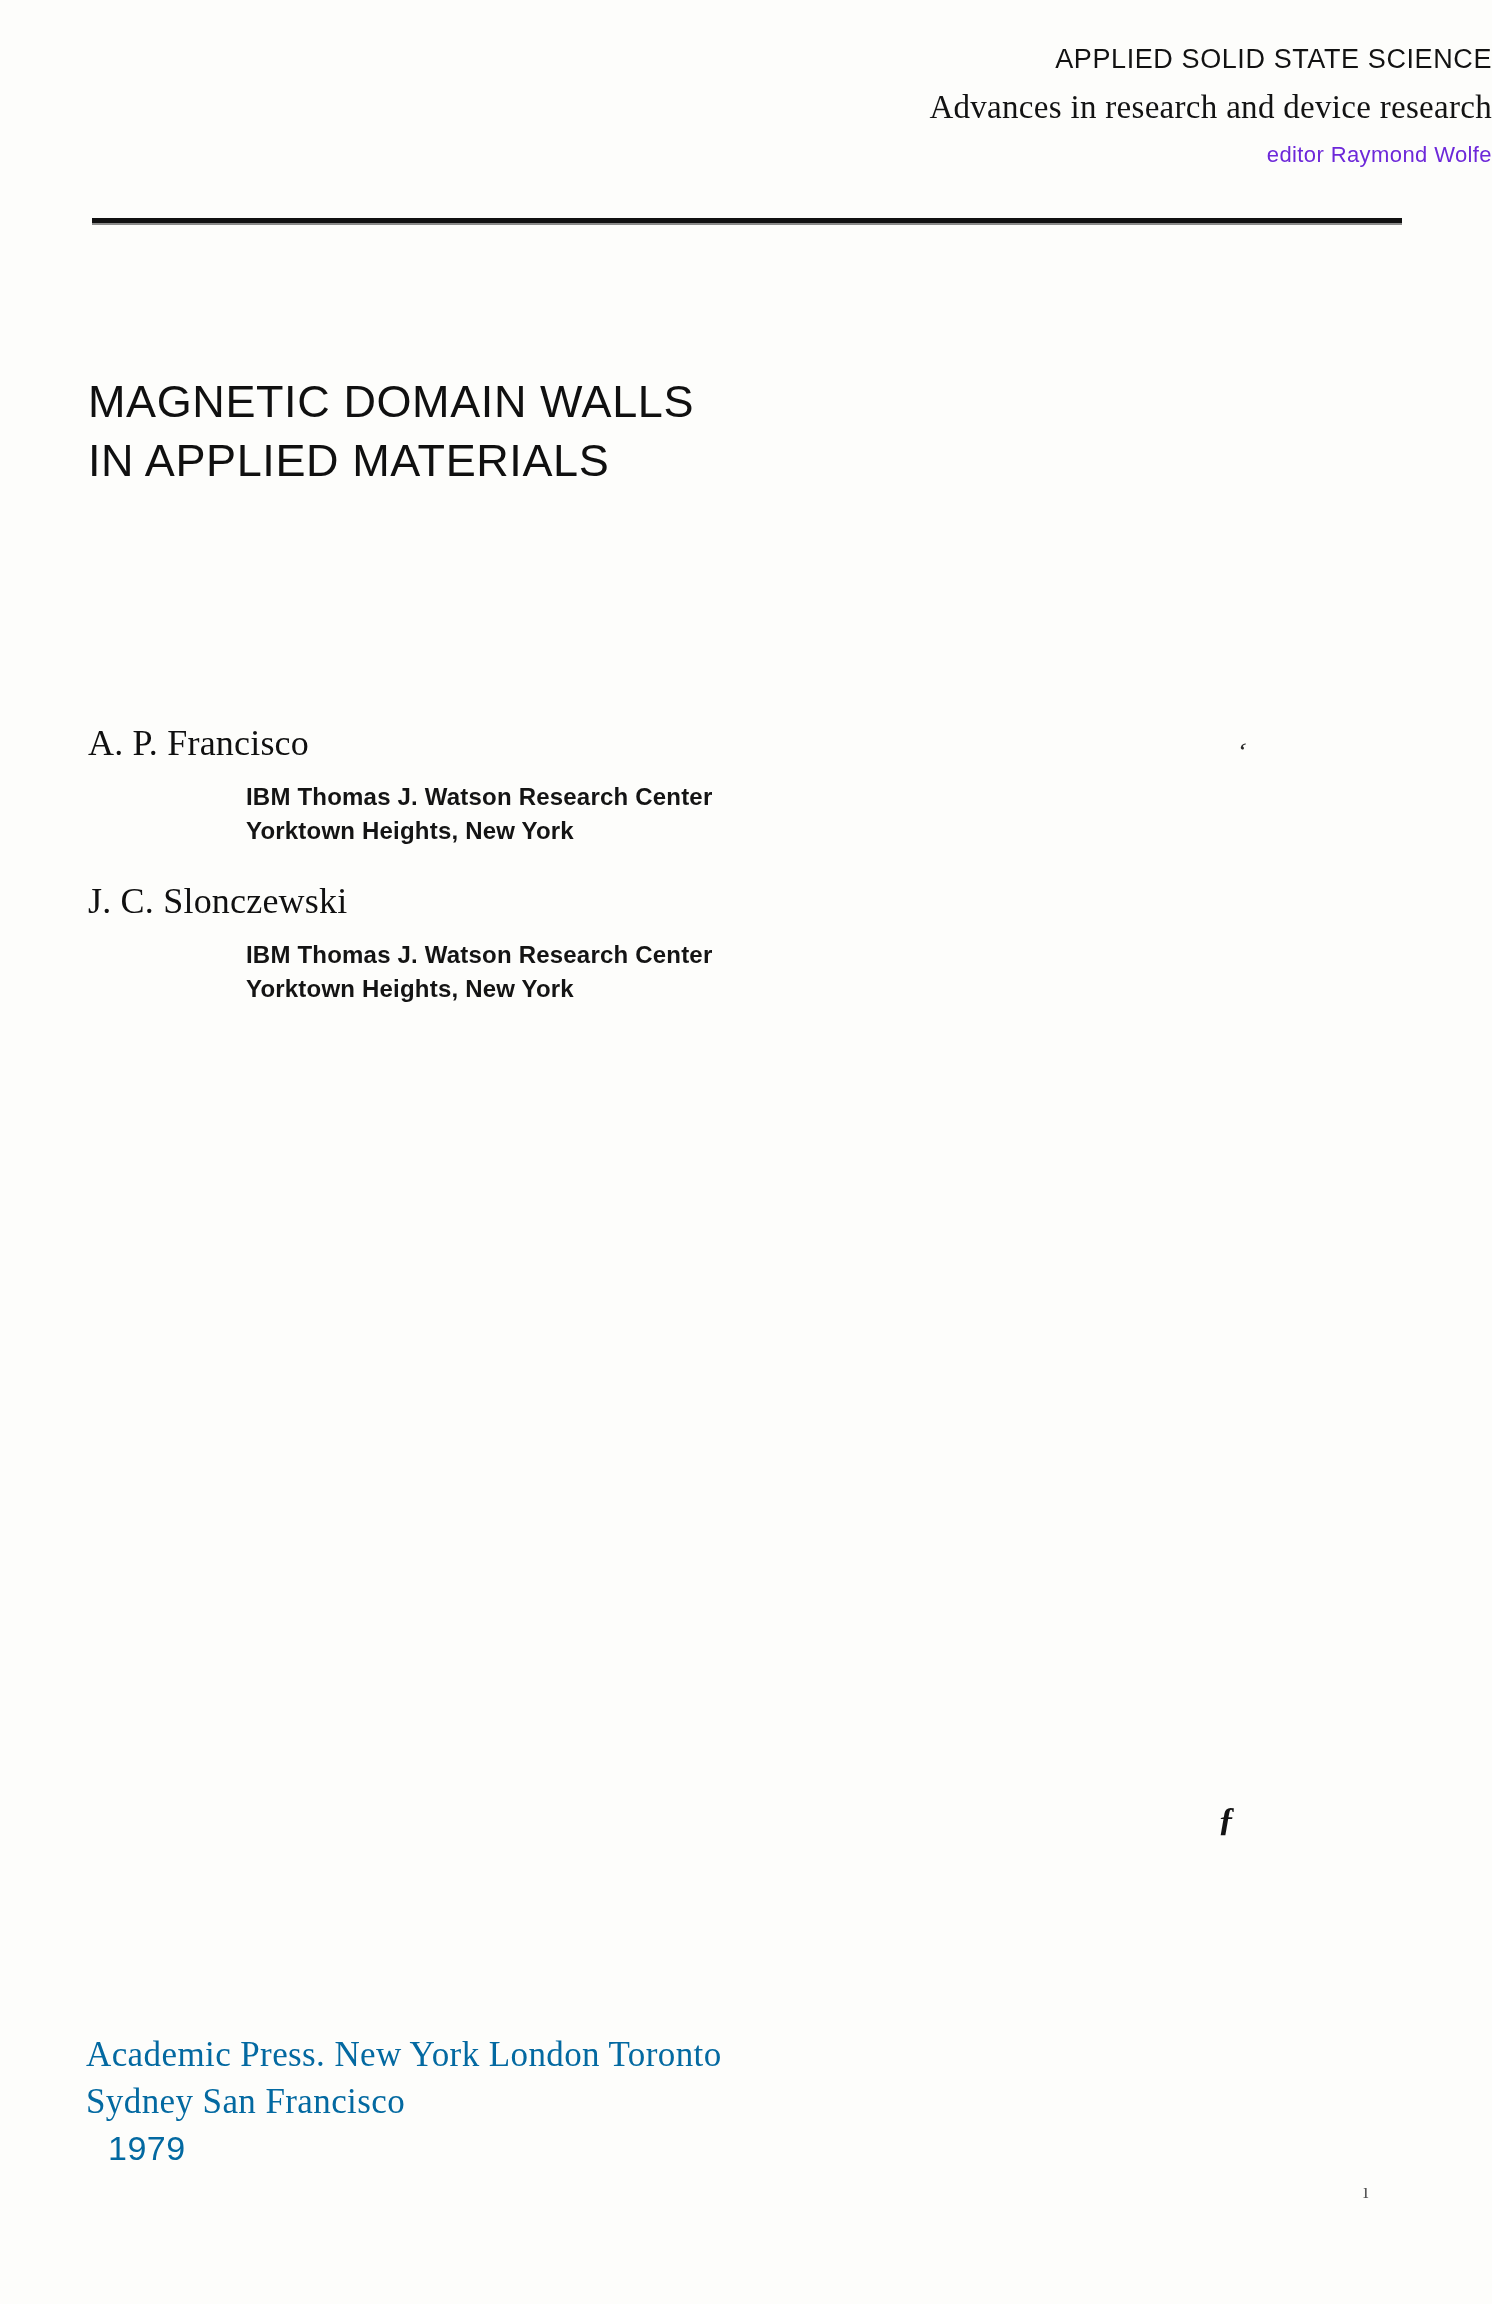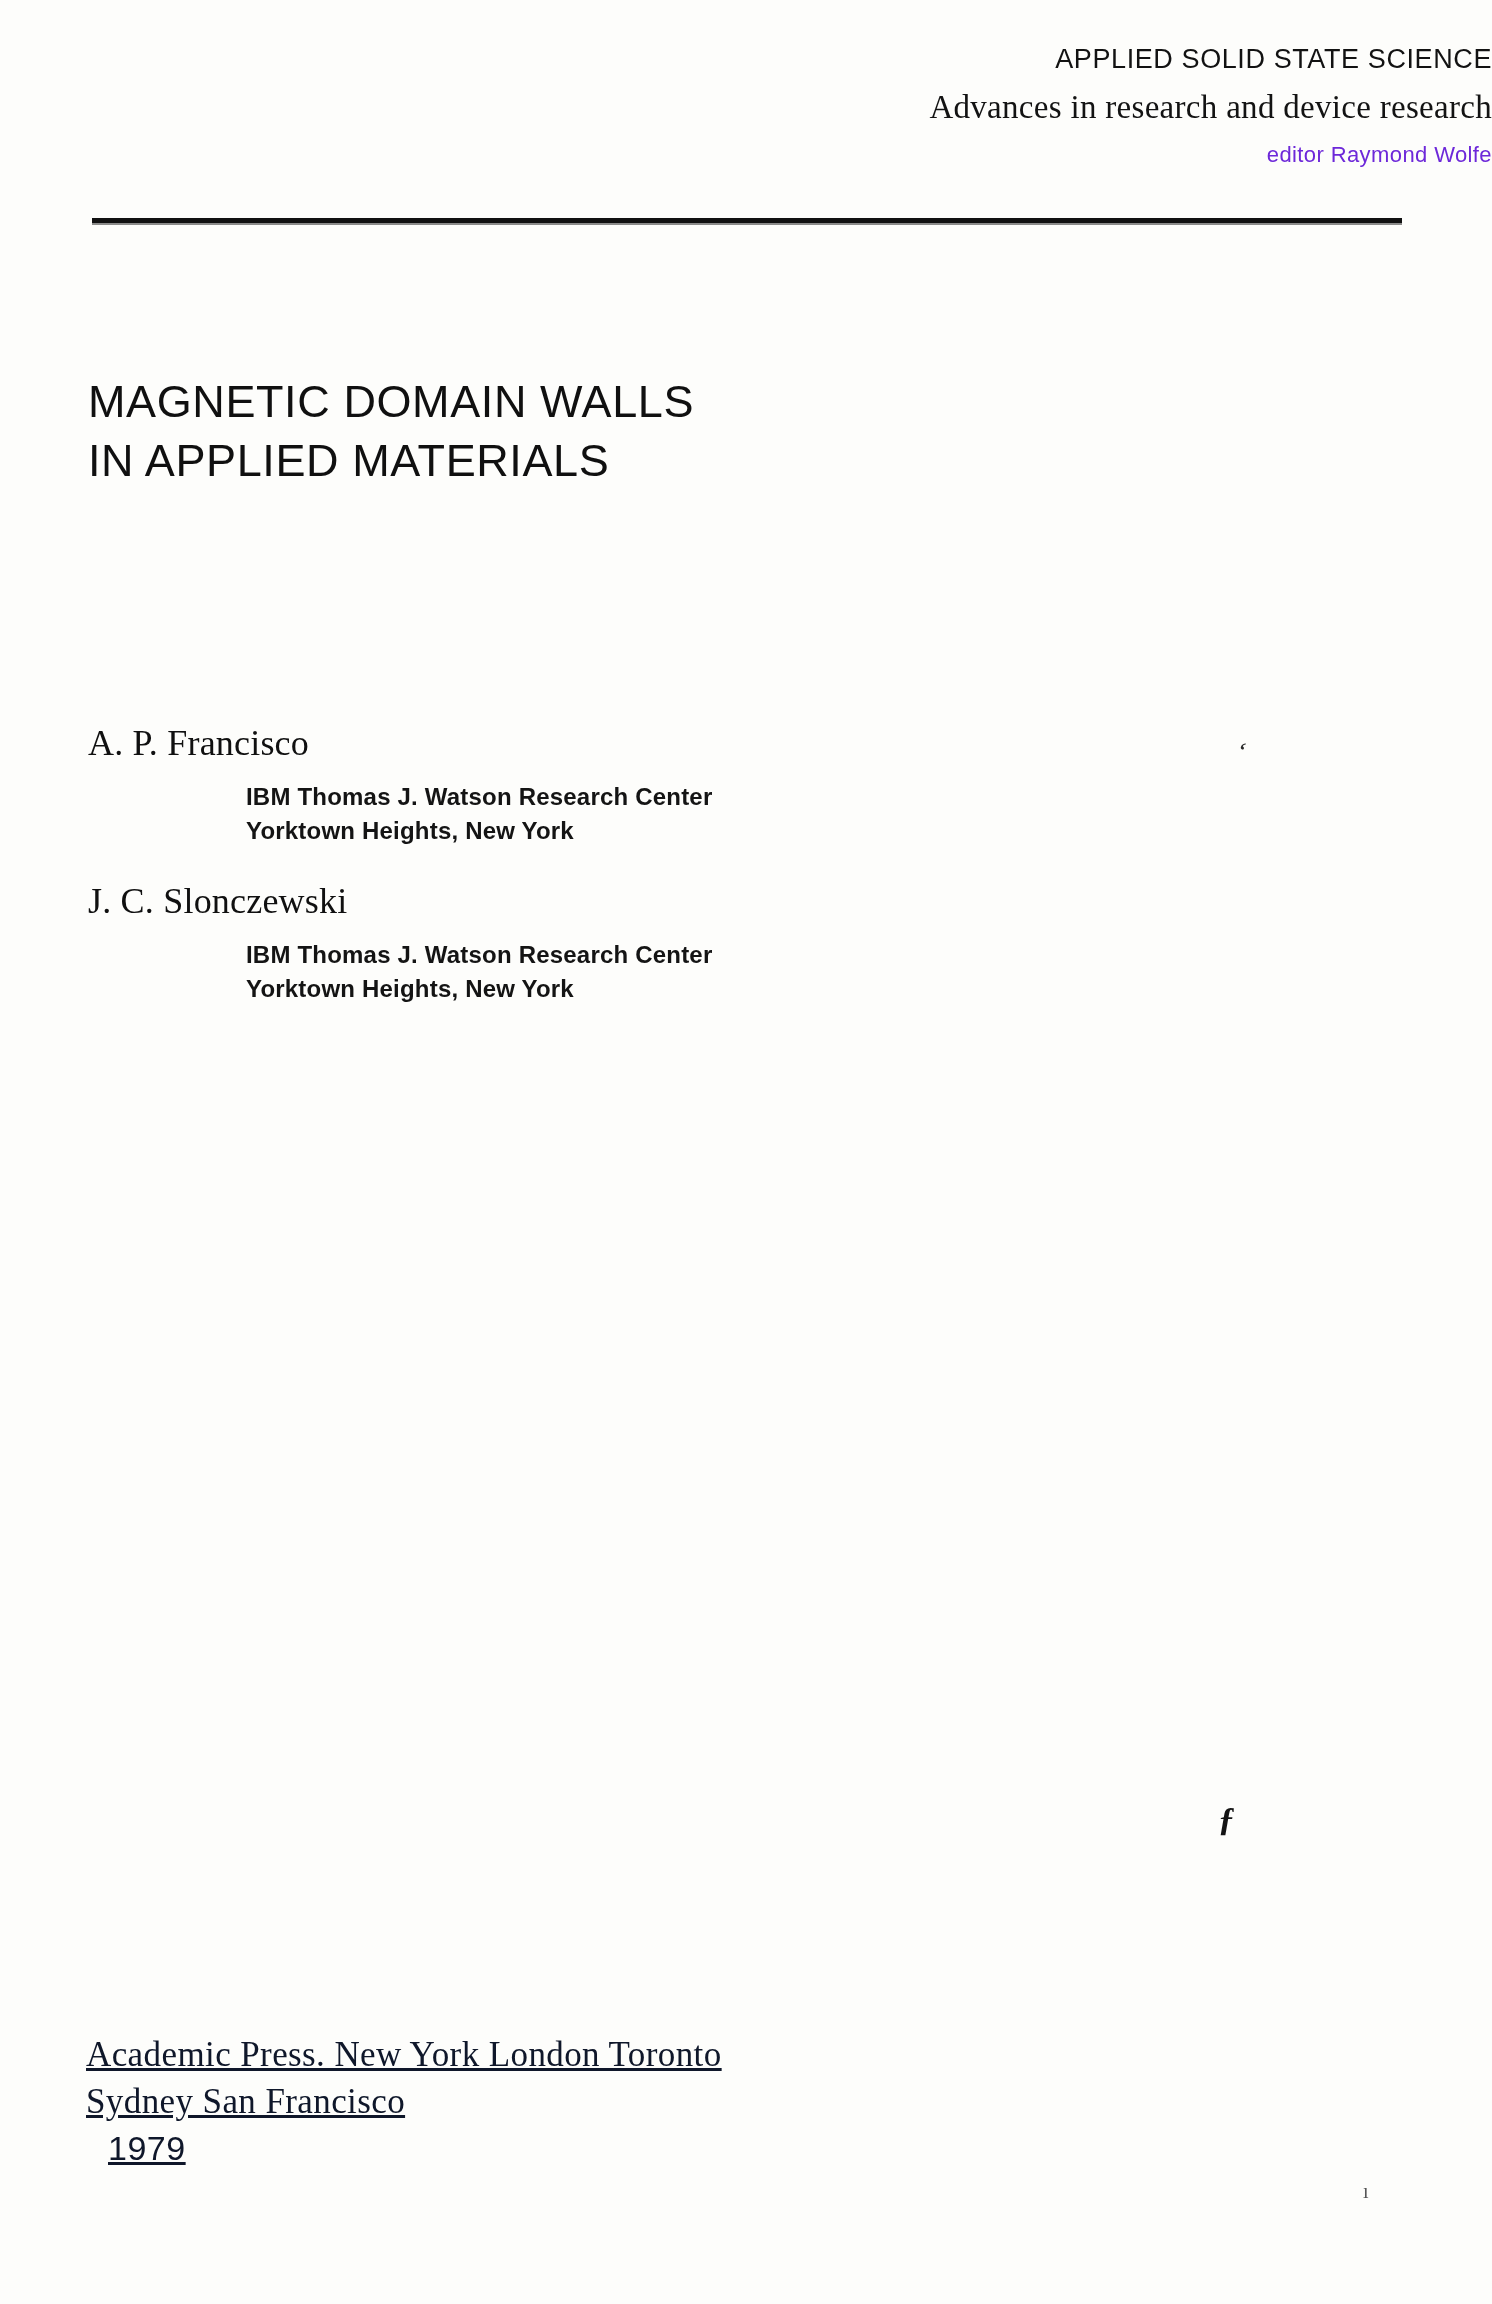--- a/index.html
+++ b/index.html
@@ -150,22 +150,21 @@
 
   
   .publisher {
     position: absolute;
     left: 86px;
     top: 2032px;
     font-family: "Liberation Serif", serif;
     font-size: 35px;
     line-height: 1.34;
     letter-spacing: 0.4px;
-    color: #0f172a;
-    text-decoration: underline;
+    color: #0369a1;
   }
   .publisher div { white-space: pre; }
   .pub-year {
     font-family: "Liberation Sans", sans-serif;
     font-size: 34px;
     letter-spacing: 0.5px;
     margin-left: 22px;
   }
 </style>
 </head>

